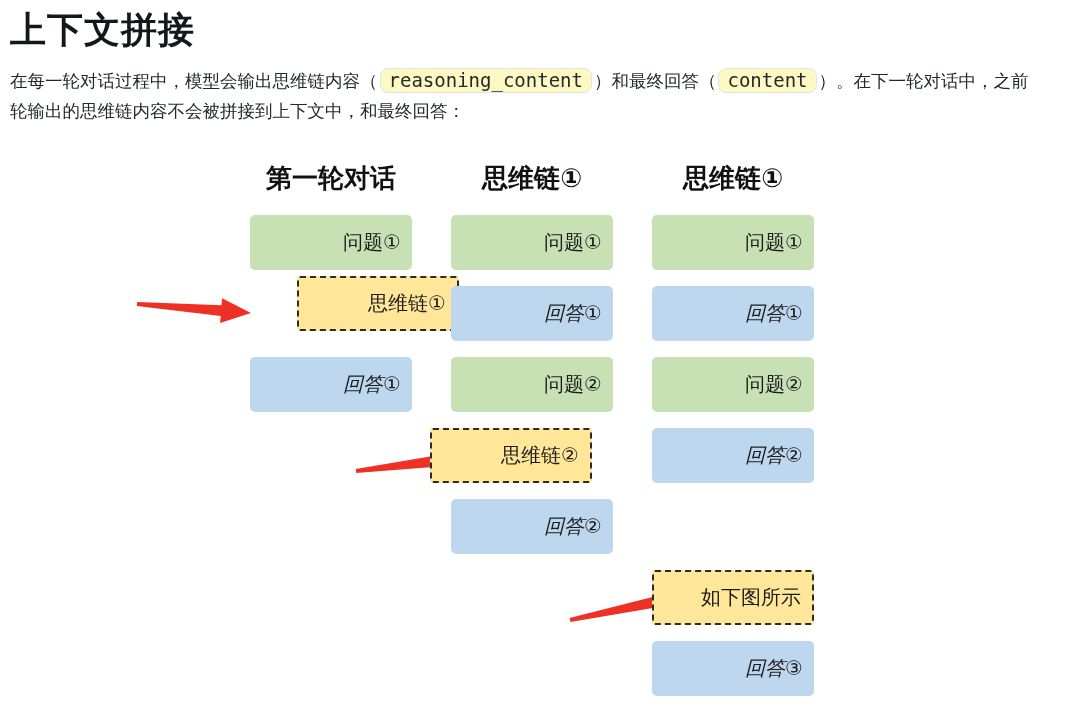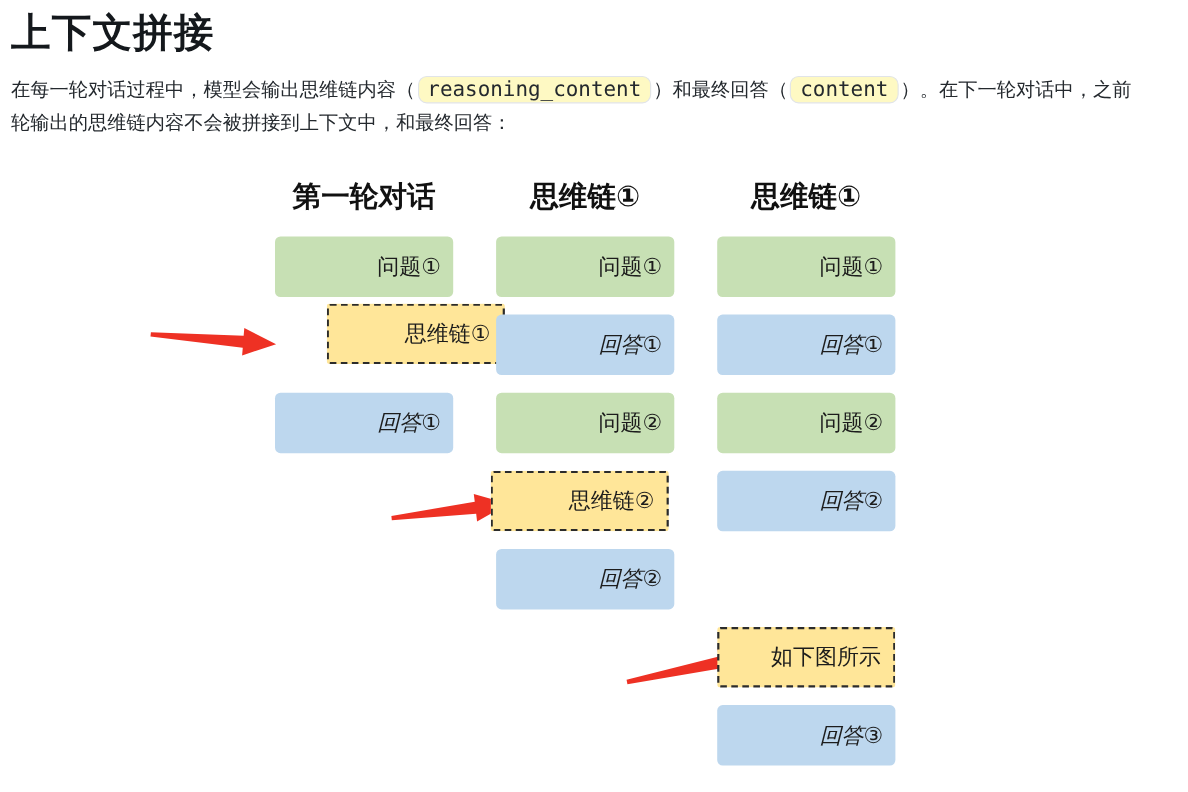--- a/index.html
+++ b/index.html
@@ -55,21 +55,21 @@
         <polygon points="570.4,622.0 655.8,607.6 657.2,614.4 684.0,596.0 652.1,589.9 653.5,596.8 569.6,618.0" fill="#ee3124"></polygon>
       </svg>
   <div class="col-header" style="left: 250px; top: 162px;">第一轮对话</div>
       <div class="cell question" style="left: 250px; top: 215px;">问题①</div>
       <div class="cell cot" style="left: 250px; top: 276px; margin-left: 47px;">思维链①</div>
       <div class="cell answer" style="left: 250px; top: 357px;">回答①</div>
       <div class="col-header" style="left: 451px; top: 162px;">思维链①</div>
       <div class="cell question" style="left: 451px; top: 215px;">问题①</div>
       <div class="cell answer" style="left: 451px; top: 286px;">回答①</div>
       <div class="cell question" style="left: 451px; top: 357px;">问题②</div>
-      <div class="cell cot" style="left: 446px; top: 428px;">思维链②</div>
+      <div class="cell cot" style="left: 430px; top: 428px;">思维链②</div>
       <div class="cell answer" style="left: 451px; top: 499px;">回答②</div>
       <div class="col-header" style="left: 652px; top: 162px;">思维链①</div>
       <div class="cell question" style="left: 652px; top: 215px;">问题①</div>
       <div class="cell answer" style="left: 652px; top: 286px;">回答①</div>
       <div class="cell question" style="left: 652px; top: 357px;">问题②</div>
       <div class="cell answer" style="left: 652px; top: 428px;">回答②</div>
       <div class="cell cot" style="left: 652px; top: 570px;">如下图所示</div>
       <div class="cell answer" style="left: 652px; top: 641px; padding-left: 28px;">回答③</div>
     </div>
 </div>

